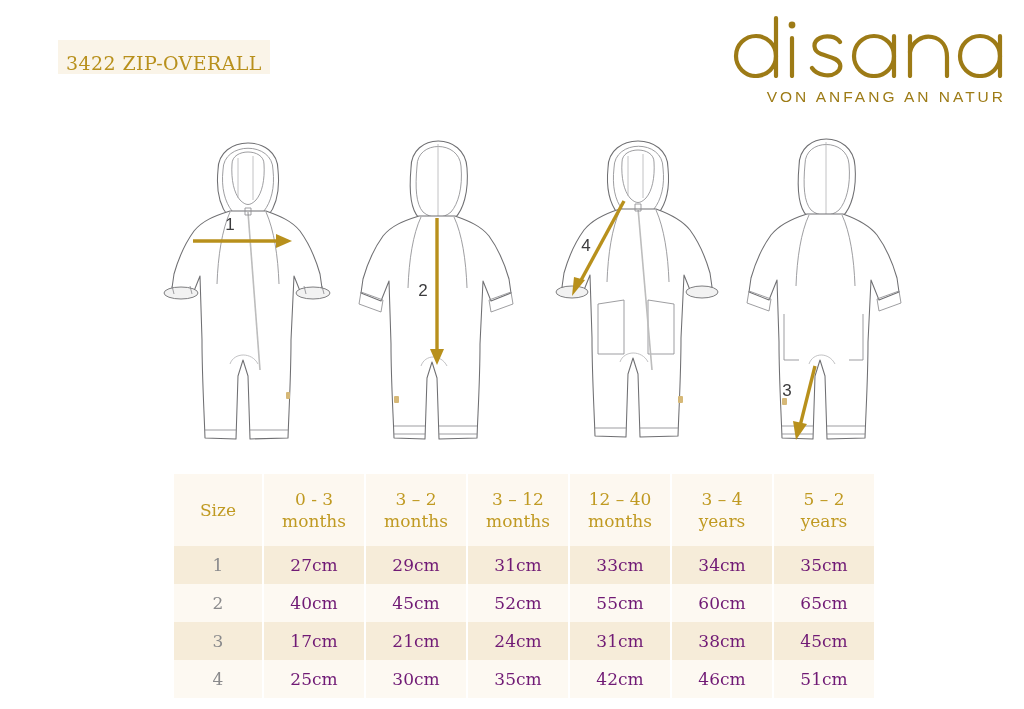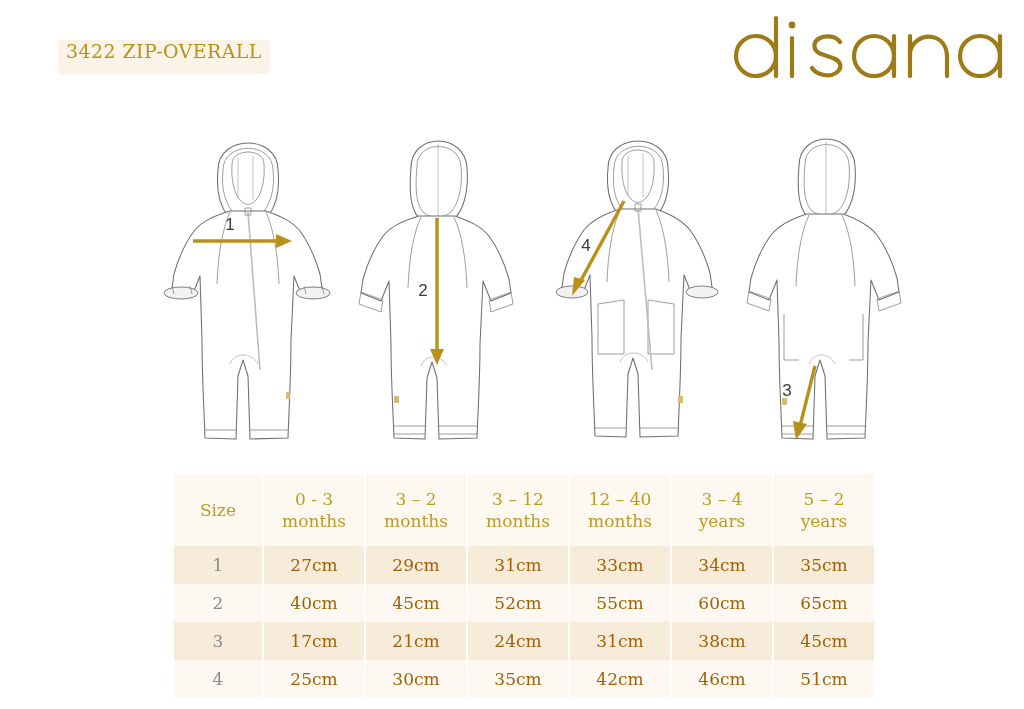--- a/index.html
+++ b/index.html
@@ -19,21 +19,21 @@
 
   
   #product-title-band {
     position: absolute;
     left: 58px;
     top: 40px;
     width: 212px;
     height: 34px;
     background: #faf4e8;
     display: flex;
-    align-items: flex-start;
+    align-items: flex-end;
     justify-content: center;
   }
   #product-title-band .ptitle {
     font-family: "DejaVu Serif", serif;
     font-size: 19px;
     letter-spacing: 0.4px;
     color: #b8901c;
     white-space: nowrap;
   }
 
@@ -115,21 +115,21 @@
     height: 68px;
     vertical-align: middle;
     text-align: center;
     padding: 2px 2px;
   }
   #size-table td {
     height: 38px;
     text-align: center;
     vertical-align: middle;
     font-size: 17px;
-    color: #a16207;
+    color: #701a75;
     padding: 0;
   }
   #size-table tr.row-odd td { background: #f6ecd9; }
   #size-table tr.row-even td { background: #fdf9f2; }
   #size-table td.size-cell { color: #8a8a8c; }
 </style>
 </head>
 <body>
 
 <div id="product-title-band">
@@ -153,20 +153,21 @@
 
         <path d="M 182 64 L 182 24"></path>
         <path d="M 182 40 C 184 30 194 23 204 25 C 214 27 219 35 219 45 L 219 64"></path>
 
         <circle cx="252" cy="44" r="20"></circle>
         <line x1="272" y1="24" x2="272" y2="64"></line>
       </g>
       <circle cx="64" cy="13" r="3.4" fill="#9d7b16"></circle>
     </svg>
   </span>
+  <span class="tagline">VON ANFANG AN NATUR</span>
 </div>
 
 <div id="figures">
 
   <div class="figure" id="figure-1">
     <svg viewBox="0 0 200 352">
       <g>
 
         <path class="outline" d="M 70 62 C 70 26 130 26 130 62 C 132 82 128 98 120 108 C 110 118 90 118 80 108 C 72 98 68 82 70 62 Z"></path>
         <path class="outline-thin" d="M 75 62 C 75 33 125 33 125 62 C 127 80 123 94 116 103 C 107 112 93 112 84 103 C 77 94 73 80 75 62 Z"></path>

